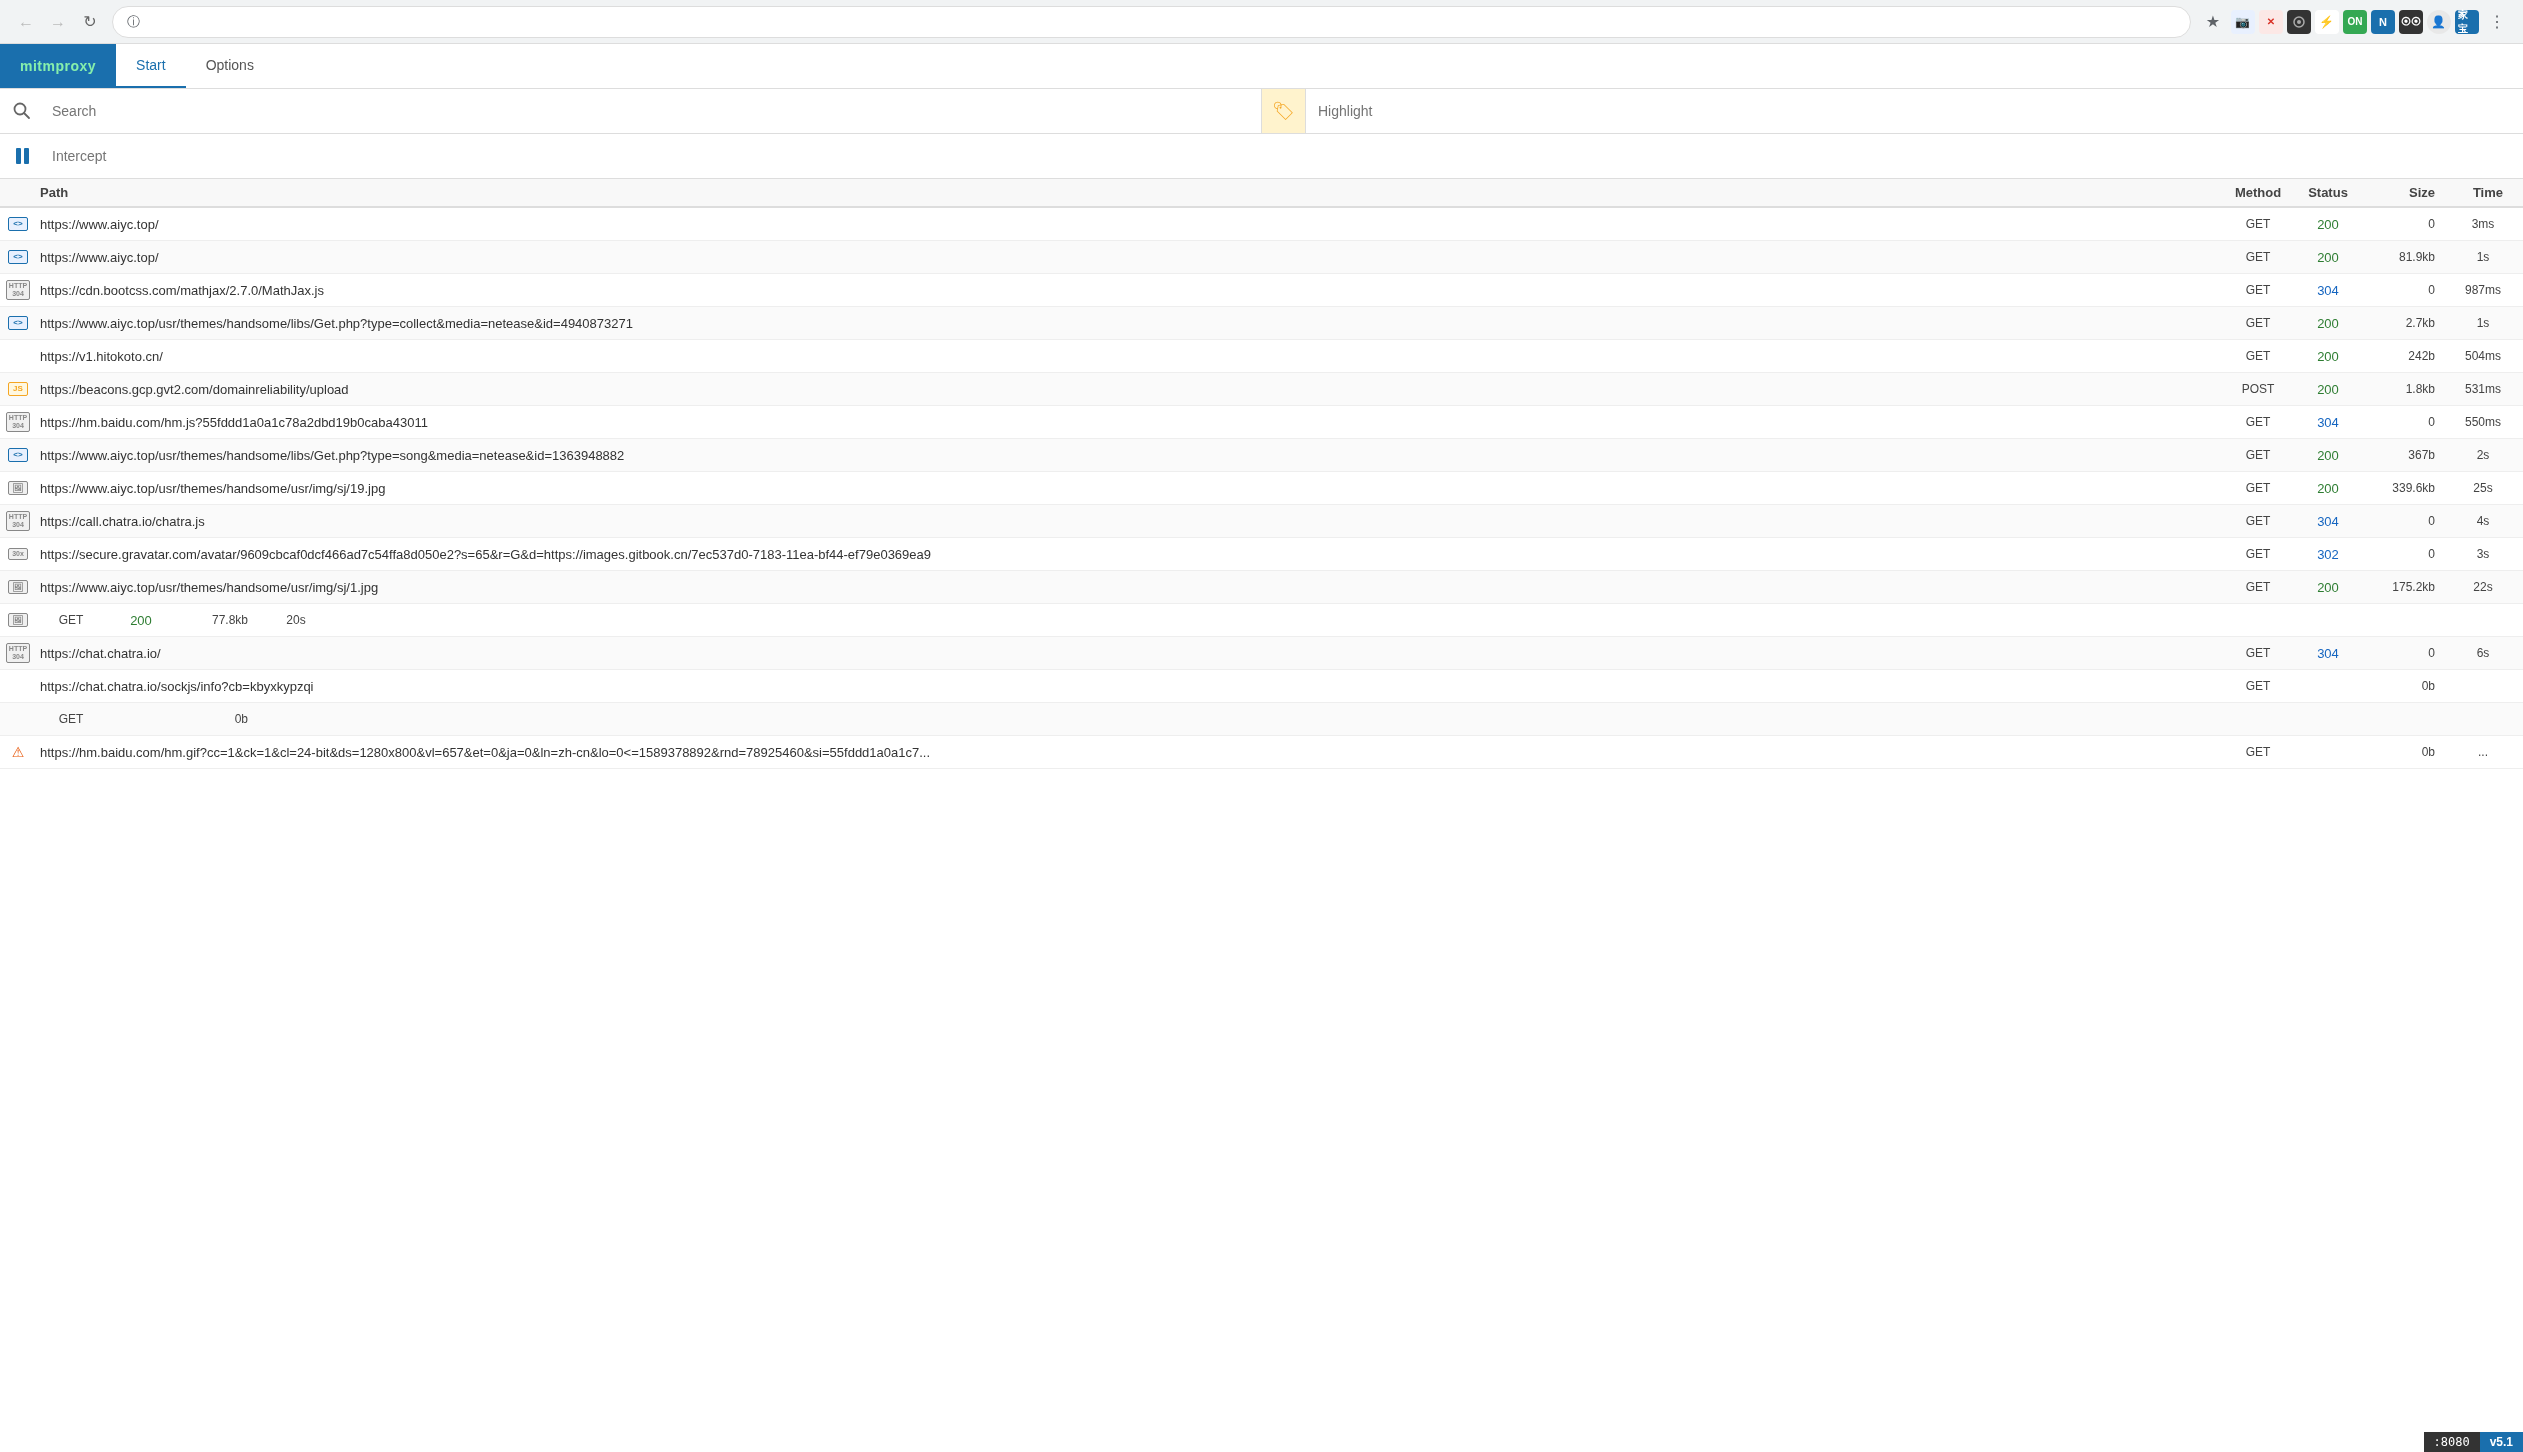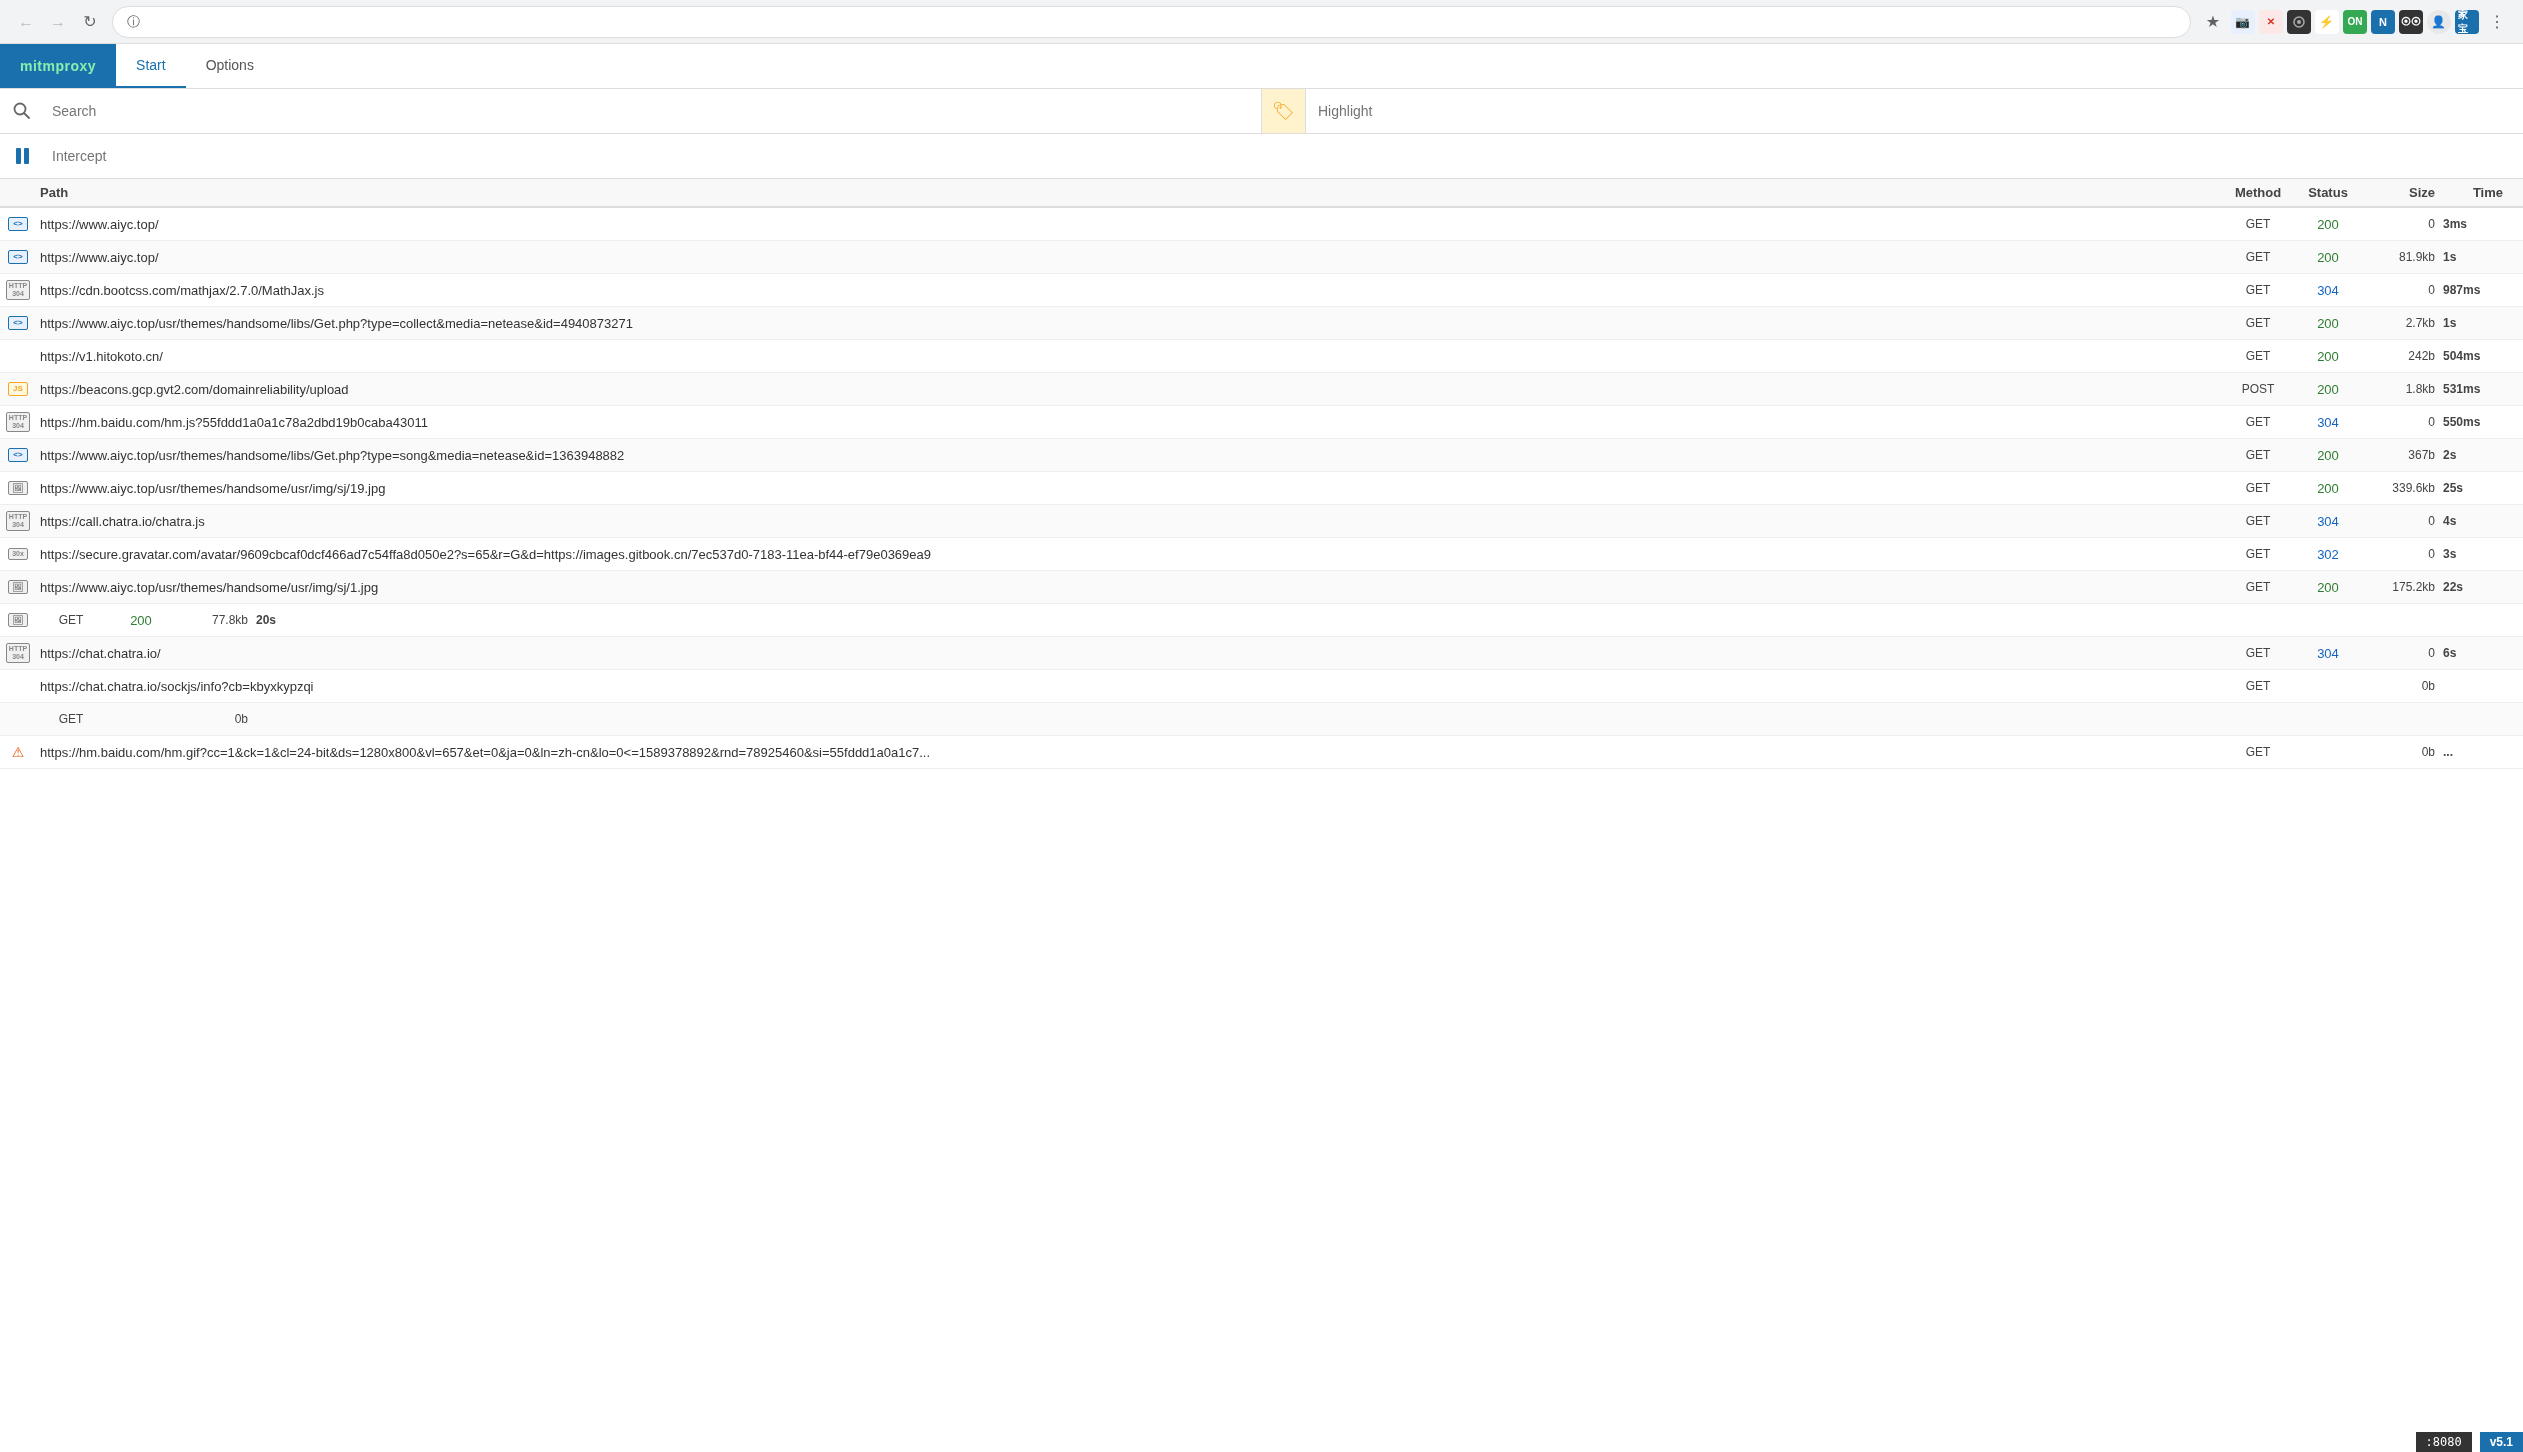--- a/index.html
+++ b/index.html
@@ -244,39 +244,38 @@
     .status-302 { color: #1565c0; }
     .flow-size {
       width: 80px;
       text-align: right;
       padding-right: 8px;
       color: #444;
       font-size: 12px;
     }
     .flow-time {
       width: 80px;
-      text-align: left;
+      text-align: center;
       color: #444;
       font-size: 12px;
-      font-weight: bold;
     }
 
     .table-scroll {
       overflow-y: auto;
       height: calc(100vh - 179px);
     }
 
     
     .status-bar {
       position: fixed;
       bottom: 0;
       right: 0;
       display: flex;
       align-items: center;
-      gap: 8px;
+      gap: 0;
       z-index: 100;
     }
     .status-port {
       background: #333;
       color: #fff;
       padding: 3px 10px;
       font-size: 12px;
       font-family: monospace;
     }
     .status-version {

